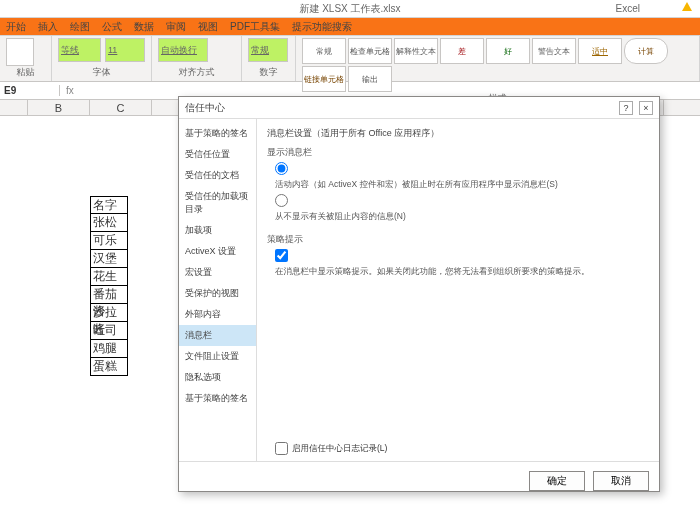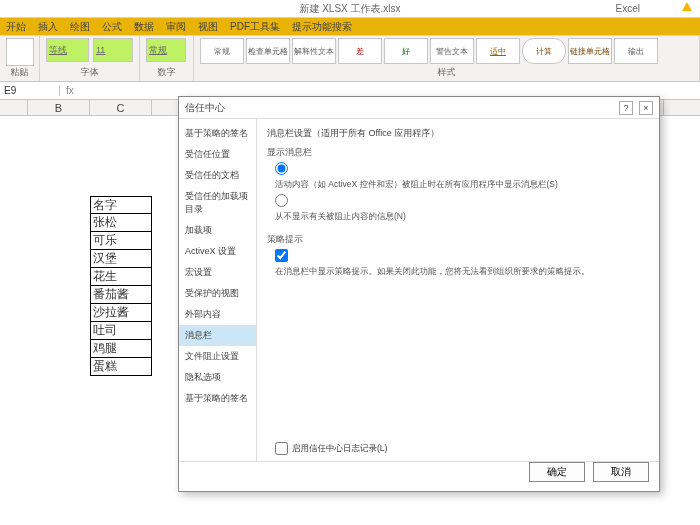--- a/index.html
+++ b/index.html
@@ -5,67 +5,67 @@
   * { margin: 0; padding: 0; box-sizing: border-box; font-family: "Microsoft YaHei", sans-serif; }
   body { background: #fff; width: 700px; height: 525px; overflow: hidden; position: relative; font-size: 11px; color: #333; }
 
   
   .titlebar { height: 18px; background: #fff; display: flex; align-items: center; justify-content: center; position: relative; border-bottom: 1px solid #d4d4d4; }
   .titlebar .title { font-size: 10px; color: #666; }
   .titlebar .appname { position: absolute; right: 60px; font-size: 10px; color: #666; }
   .titlebar .warn { position: absolute; right: 8px; top: 2px; width: 0; height: 0; border-left: 5px solid transparent; border-right: 5px solid transparent; border-bottom: 9px solid #f7b500; }
 
   
-  .tabs { height: 18px; background: #eab308; display: flex; align-items: center; padding-left: 6px; gap: 12px; font-size: 10px; color: #444; border-bottom: 1px solid #d4d4d4; }
+  .tabs { height: 18px; background: #f97316; display: flex; align-items: center; padding-left: 6px; gap: 12px; font-size: 10px; color: #444; border-bottom: 1px solid #d4d4d4; }
   .tabs .tab { cursor: pointer; }
 
   
   .ribbon { height: 46px; background: #f3f2f1; display: flex; align-items: stretch; border-bottom: 1px solid #c8c6c4; }
   .ribbon .grp { border-right: 1px solid #d4d4d4; padding: 2px 6px; display: flex; flex-direction: column; justify-content: space-between; }
   .ribbon .grp .top { display: flex; gap: 4px; align-items: center; font-size: 9px; color: #666; }
   .ribbon .grp .lbl { font-size: 9px; color: #666; text-align: center; }
   .ribbon .bigbtn { width: 28px; height: 28px; background: #fff; border: 1px solid #c8c6c4; }
   .ribbon .field { height: 16px; border: 1px solid #c8c6c4; background: #bef264; font-size: 9px; padding: 11px 2px; display: inline-flex; align-items: center; min-width: 40px; text-decoration: underline; }
   .ribbon .stylecell { width: 44px; height: 26px; border: 1px solid #c8c6c4; background: #fff; font-size: 8px; display: flex; align-items: center; justify-content: center; }
   .sc-yellow { background: #ffeb9c; color: #9c6500; text-decoration: underline; }
   .sc-pink { background: #ffc7ce; color: #9c0006; }
   .sc-green { background: #c6efce; color: #006100; }
   .sc-orange { background: #ffcc99; color: #774400; border-radius: 12px; }
   .sc-gray { background: #ededed; color: #555; }
   .sc-orange2 { background: #f8cbad; color: #774400; }
 
   
   .fxbar { height: 18px; display: flex; align-items: center; border-bottom: 1px solid #c8c6c4; font-size: 10px; }
-  .fxbar .namebox { width: 60px; border-right: 1px solid #c8c6c4; padding: 0 4px; }
+  .fxbar .namebox { width: 60px; border-right: 1px solid #c8c6c4; padding: 0 4px; font-weight: bold; }
   .fxbar .fxlabel { padding: 0 6px; color: #888; }
 
   
   .grid { position: absolute; top: 100px; left: 0; right: 0; bottom: 0; }
   .colheaders { display: flex; height: 16px; background: #f3f2f1; border-bottom: 1px solid #c8c6c4; }
   .colheaders .ch { border-right: 1px solid #c8c6c4; font-size: 11px; color: #444; text-align: center; line-height: 16px; }
   .rows { position: relative; }
-  .datacol { position: absolute; left: 90px; top: 80px; width: 62px; }
+  .datacol { position: absolute; left: 90px; top: 80px; width: 38px; }
   .datacol .cell { height: 18px; border: 1px solid #000; border-top: none; font-size: 12px; padding: 0 2px; line-height: 17px; background: #fff; }
   .datacol .cell:first-child { border-top: 1px solid #000; }
 
   
   .dialog { position: absolute; left: 178px; top: 96px; width: 482px; height: 396px; background: #fff; border: 1px solid #8a8886; box-shadow: 3px 3px 8px rgba(0,0,0,0.25); display: flex; flex-direction: column; }
   .dlg-title { height: 22px; display: flex; align-items: center; justify-content: space-between; padding: 0 6px; font-size: 10px; color: #444; border-bottom: 1px solid #ddd; }
   .dlg-title .r { display: flex; gap: 6px; }
   .dlg-title .r .x { width: 14px; height: 14px; border: 1px solid #aaa; text-align: center; line-height: 12px; font-size: 9px; cursor: pointer; }
   .dlg-body { flex: 1; display: flex; }
   .dlg-side { width: 78px; border-right: 1px solid #ddd; padding: 4px 0; }
   .dlg-side .item { font-size: 9px; color: #444; padding: 4px 6px; cursor: pointer; }
   .dlg-side .item.sel { background: #cde6f7; }
   .dlg-main { flex: 1; padding: 8px 10px; font-size: 9px; color: #555; }
   .dlg-main .hd { font-size: 9px; margin-bottom: 6px; color: #444; }
   .dlg-main .sect { margin-bottom: 10px; }
   .dlg-main .opt { display: flex; align-items: flex-start; gap: 4px; margin: 2px 0 2px 8px; font-size: 8.5px; flex-direction: column; }
   .dlg-main .opt input { margin-top: 1px; }
-  .dlg-foot { height: 30px; display: flex; align-items: flex-start; justify-content: flex-end; gap: 8px; padding: 0 10px; border-top: 1px solid #ddd; }
+  .dlg-foot { height: 30px; display: flex; align-items: flex-end; justify-content: flex-end; gap: 8px; padding: 0 10px; border-top: 1px solid #ddd; }
   .dlg-foot button { width: 56px; height: 20px; font-size: 10px; background: #fdfdfd; border: 1px solid #8a8886; cursor: pointer; }
   .dlg-bottom-check { position: absolute; bottom: 36px; left: 96px; font-size: 8.5px; display:flex; gap:4px; align-items:center; }
 </style>
 </head>
 <body>
 
 <div class="titlebar">
   <span class="title">新建 XLSX 工作表.xlsx</span>
   <span class="appname">Excel</span>
   <span class="warn"></span>
@@ -77,30 +77,36 @@
   <span class="tab">绘图</span>
   <span class="tab">公式</span>
   <span class="tab">数据</span>
   <span class="tab">审阅</span>
   <span class="tab">视图</span>
   <span class="tab">PDF工具集</span>
   <span class="tab">提示功能搜索</span>
 </div>
 
 <div class="ribbon">
-  <div class="grp" style="width:40px">
+  <div class="grp" style="width:52px">
     <div class="bigbtn"></div>
     <div class="lbl">粘贴</div>
   </div>
   <div class="grp" style="width:100px">
     <div class="top">
       <span class="field" style="width:50px">等线</span>
       <span class="field" style="width:24px">11</span>
     </div>
     <div class="lbl">字体</div>
+  </div>
+  <div class="grp" style="width:90px">
+    <div class="top">
+      <span class="field" style="width:50px">自动换行</span>
+    </div>
+    <div class="lbl">对齐方式</div>
   </div>
   <div class="grp" style="width:54px">
     <div class="top">
       <span class="field" style="width:40px">常规</span>
     </div>
     <div class="lbl">数字</div>
   </div>
   <div class="grp" style="flex:1">
     <div class="top" style="flex-wrap:wrap;gap:2px">
       <span class="stylecell">常规</span>

